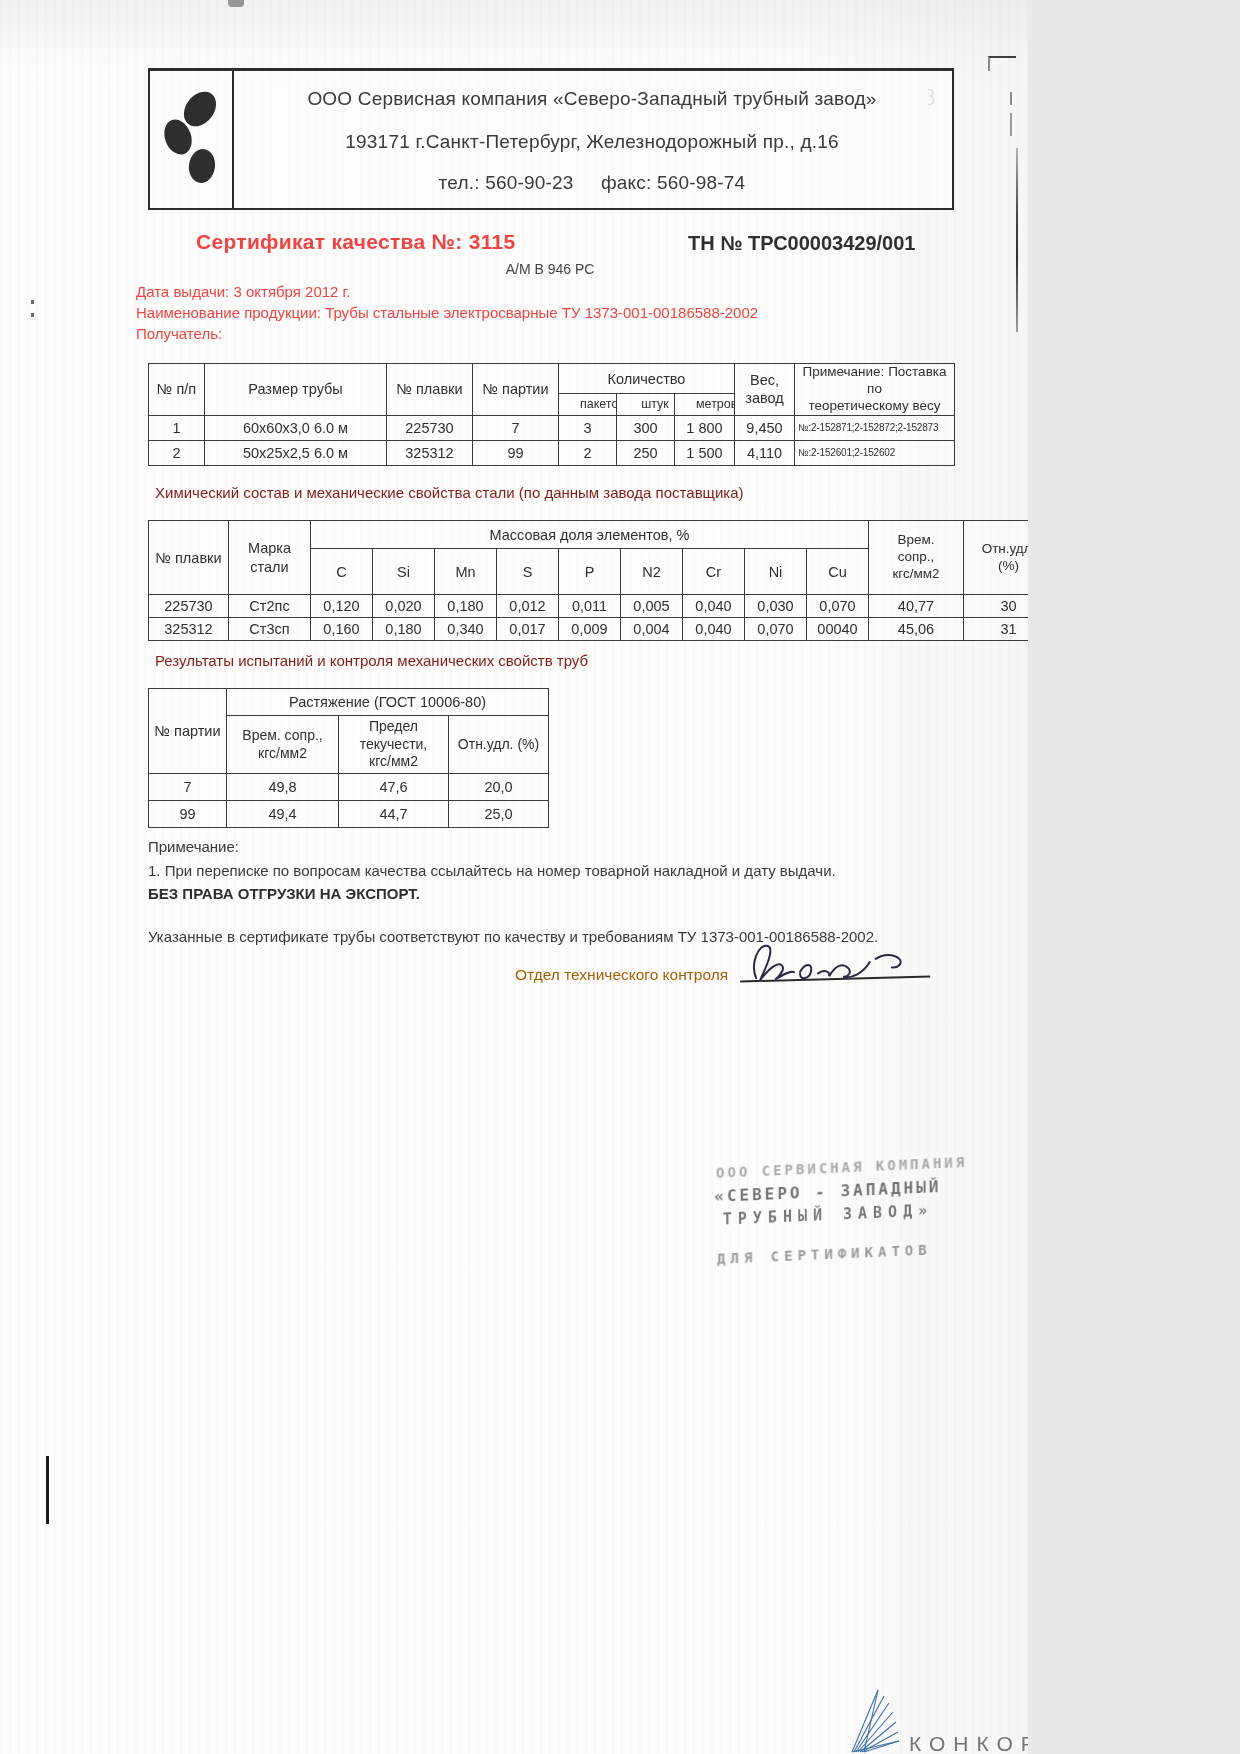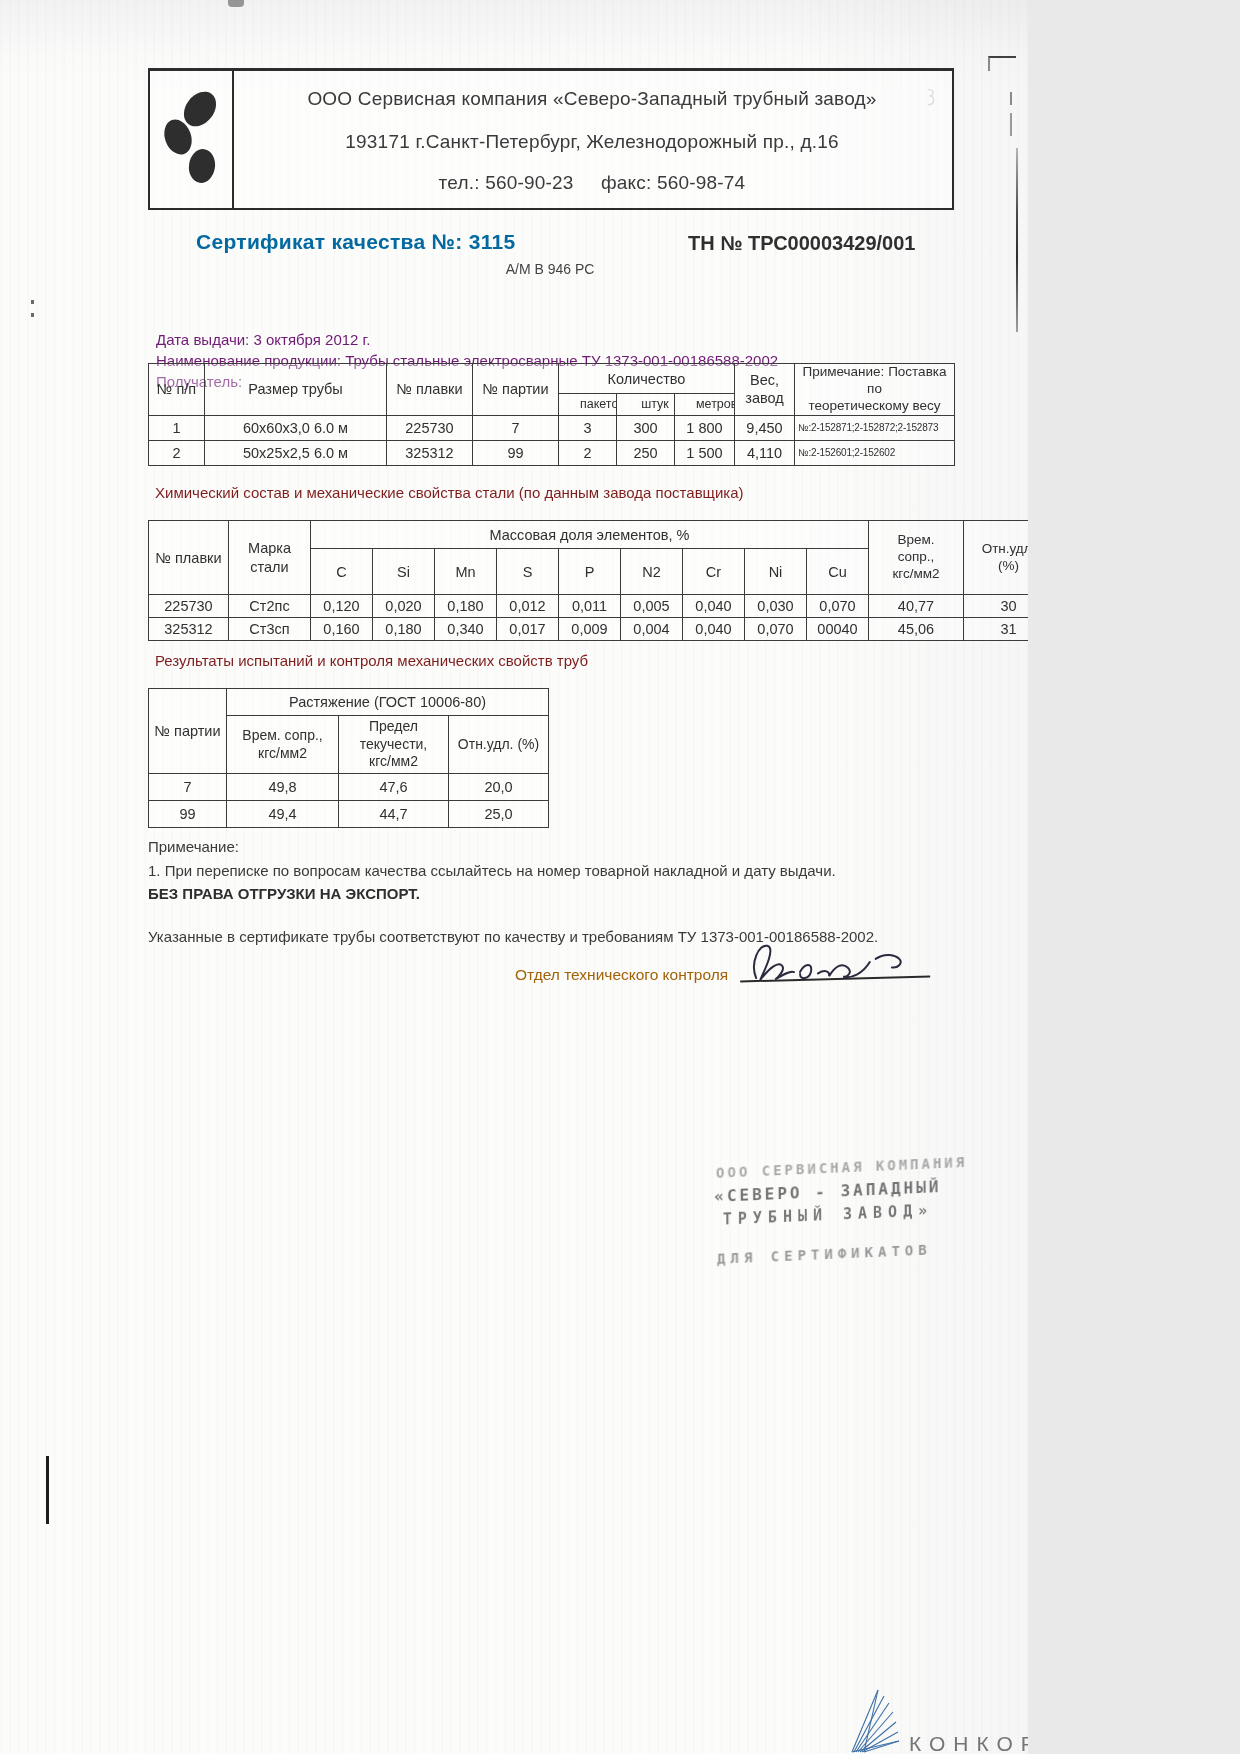--- a/index.html
+++ b/index.html
@@ -17,24 +17,24 @@
   .header-box{position:absolute;left:148px;top:68px;width:806px;height:142px;
     border:2px solid #2c2c2c;border-top-width:3px;box-sizing:border-box;background:rgba(255,255,255,0.4);}
   .logo-cell{position:absolute;left:0;top:0;bottom:0;width:82px;border-right:2px solid #2c2c2c;}
   .header-lines{position:absolute;left:82px;right:0;top:0;bottom:0;text-align:center;}
   .hl{font-size:19px;color:#3a3a3a;letter-spacing:0.2px;}
   .hl1{margin-top:17px;}
   .hl2{margin-top:21px;}
   .hl3{margin-top:19px;white-space:pre;}
 
   
-  .cert-title{position:absolute;left:196px;top:230px;font-size:21px;font-weight:bold;color:#0369a1;letter-spacing:0.3px;}
+  .cert-title{position:absolute;left:196px;top:230px;font-size:21px;font-weight:bold;color:#ef4444;letter-spacing:0.3px;}
   .tn-title{position:absolute;left:688px;top:232px;font-size:20px;font-weight:bold;color:#2f2f2f;}
   .doc-code{position:absolute;left:440px;top:261px;width:220px;text-align:center;font-size:14px;color:#444;}
-  .meta-line{position:absolute;left:156px;font-size:15px;color:#701a75;margin-top:48px;}
+  .meta-line{position:absolute;left:136px;font-size:15px;color:#ef4444;}
 
   
   table{border-collapse:collapse;table-layout:fixed;background:rgba(255,255,255,0.35);}
   th,td{border:1.6px solid #3b3b3b;text-align:center;vertical-align:middle;
         font-weight:normal;color:#303030;padding:0 2px;box-sizing:border-box;overflow:hidden;}
   .pre{white-space:pre-line;line-height:1.25;}
   .t1{position:absolute;left:148px;top:363px;width:806px;font-size:14.5px;}
   .t1 .hrow1 th{height:30px;}
   .t1 .hrow2 th{height:21px;font-size:12.5px;padding-left:21px;}
   .t1 tbody td{height:25px;}

